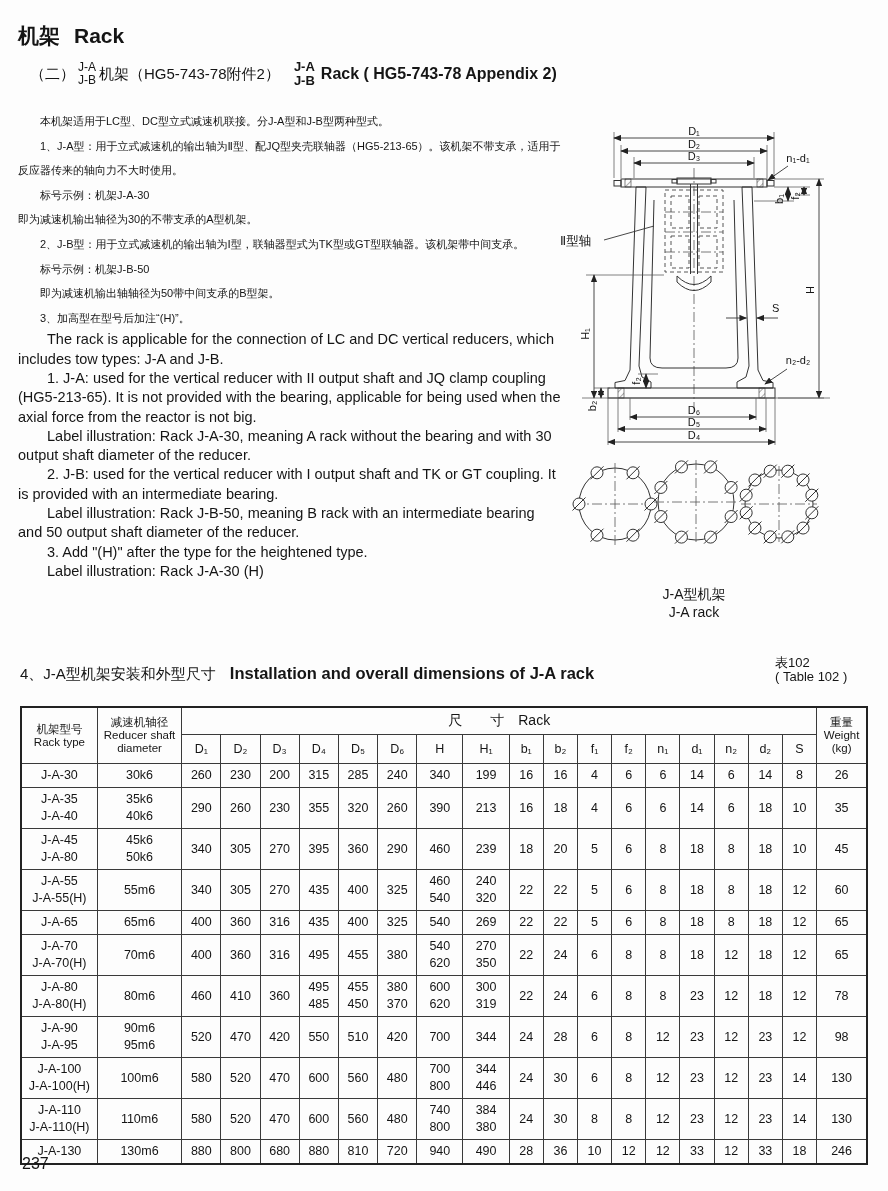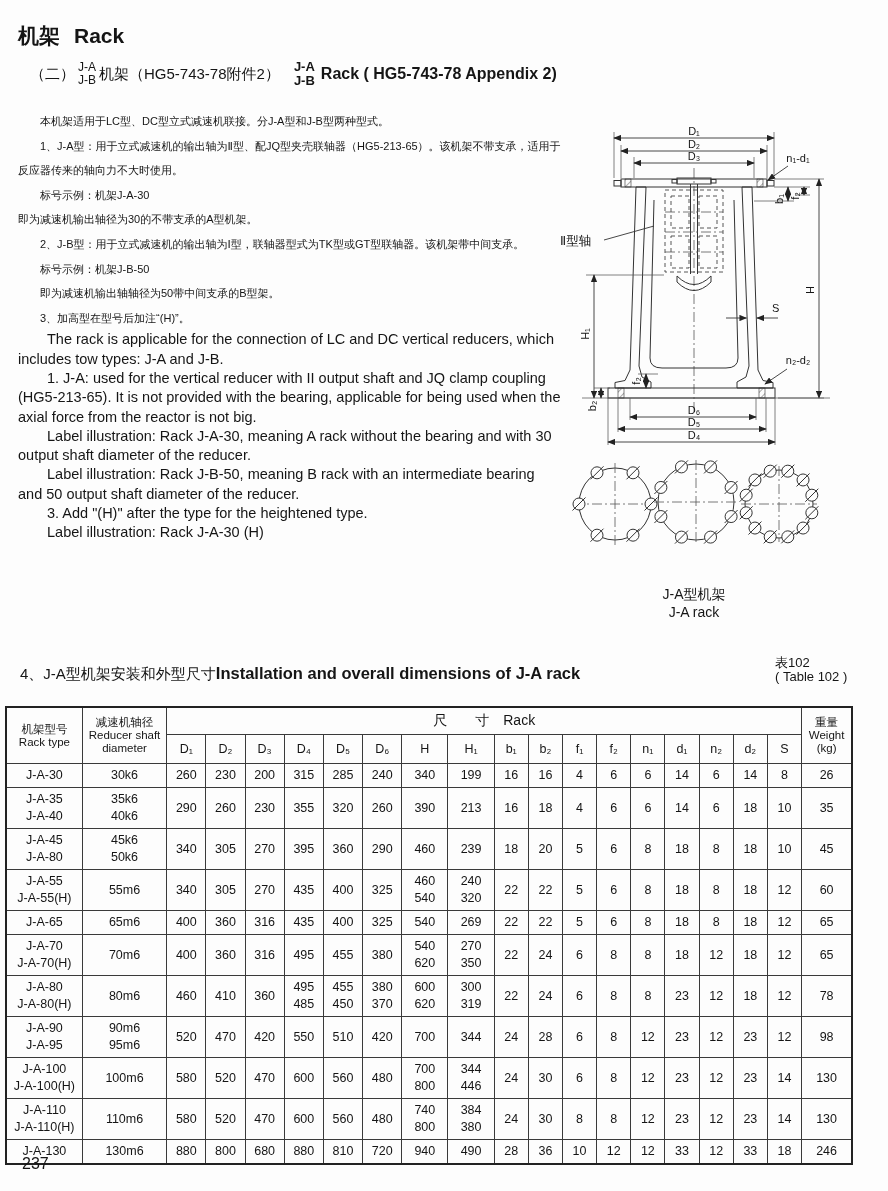--- a/index.html
+++ b/index.html
@@ -28,24 +28,24 @@
   svg text.big{font-size:12.5px;}
   svg text.cap{font-size:14px;}
   .dline{stroke:#333;stroke-width:1;fill:none;}
   .thin{stroke:#555;stroke-width:0.75;fill:none;}
   .dim{stroke:#333;stroke-width:0.9;fill:none;}
   .cl{stroke:#555;stroke-width:0.8;fill:none;stroke-dasharray:10 3 2 3;}
   .dash{stroke:#444;stroke-width:0.9;fill:none;stroke-dasharray:4 3;}
   
   .sec4{left:20px;top:664px;display:flex;align-items:baseline;}
   .sec4 .zh-h{font-size:15px;}
-  .sec4 .en-h{font-size:16.5px;font-weight:bold;margin-left:0;}
+  .sec4 .en-h{font-size:16.5px;font-weight:bold;margin-left:14px;}
   .tbl-ref{right:18px;top:656px;width:95px;font-size:13px;line-height:14px;white-space:pre-line;}
   
-  .dim-table{left:5px;top:706px;width:848px;border-collapse:collapse;table-layout:fixed;}
+  .dim-table{left:20px;top:706px;width:848px;border-collapse:collapse;table-layout:fixed;}
   .dim-table th,.dim-table td{
     border:1px solid #3a3a3a;text-align:center;vertical-align:middle;
     white-space:pre-line;padding:3px 0;font-weight:normal;
   }
   .dim-table{border:2px solid #222;}
   .dim-table .hd-main{font-size:11.5px;line-height:13px;}
   .dim-table .hd-size{font-size:14px;height:20px;}
   .dim-table .size-col{font-size:12.5px;height:22px;}
   .dim-table td{font-size:12.5px;line-height:17px;}
   .page-num{left:22px;top:1155px;font-size:16px;}
@@ -75,20 +75,21 @@
     <p class="flush">即为减速机输出轴径为30的不带支承的A型机架。</p>
     <p>2、J-B型：用于立式减速机的输出轴为Ⅰ型，联轴器型式为TK型或GT型联轴器。该机架带中间支承。</p>
     <p>标号示例：机架J-B-50</p>
     <p>即为减速机输出轴轴径为50带中间支承的B型架。</p>
     <p>3、加高型在型号后加注“(H)”。</p>
   </div>
   <div class="en">
     <p>The rack is applicable for the connection of LC and DC vertical reducers, which includes tow types: J-A and J-B.</p>
     <p>1. J-A: used for the vertical reducer with II output shaft and JQ clamp coupling (HG5-213-65). It is not provided with the bearing, applicable for being used when the axial force from the reactor is not big.</p>
     <p>Label illustration: Rack J-A-30, meaning A rack without the bearing and with 30 output shaft diameter of the reducer.</p>
+    <p>2. J-B: used for the vertical reducer with I output shaft and TK or GT coupling. It is provided with an intermediate bearing.</p>
     <p>Label illustration: Rack J-B-50, meaning B rack with an intermediate bearing and 50 output shaft diameter of the reducer.</p>
     <p>3. Add "(H)" after the type for the heightened type.</p>
     <p>Label illustration: Rack J-A-30 (H)</p>
   </div>
 </div>
 
 <div class="abs diagram">
 <svg width="328" height="512" viewBox="0 0 328 512">
   <defs>
     <pattern id="hatch" patternUnits="userSpaceOnUse" width="5" height="5" patternTransform="rotate(45)">

